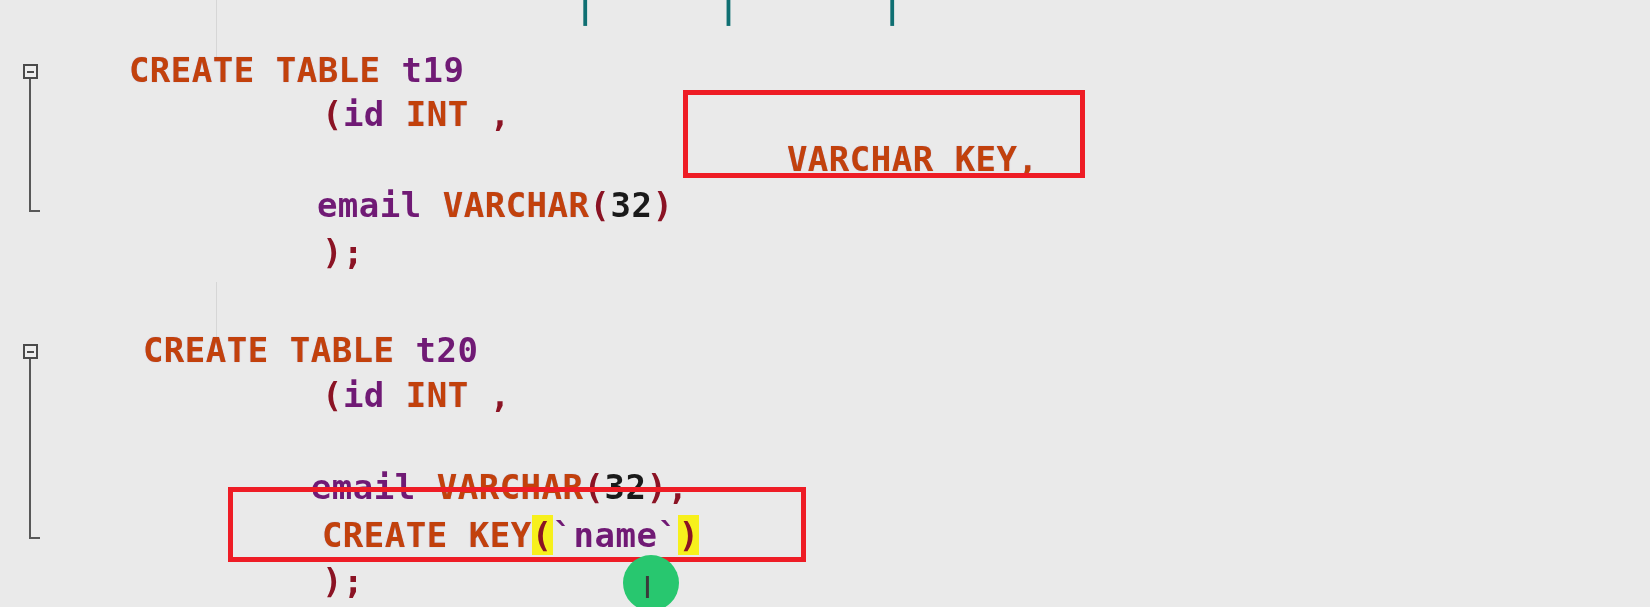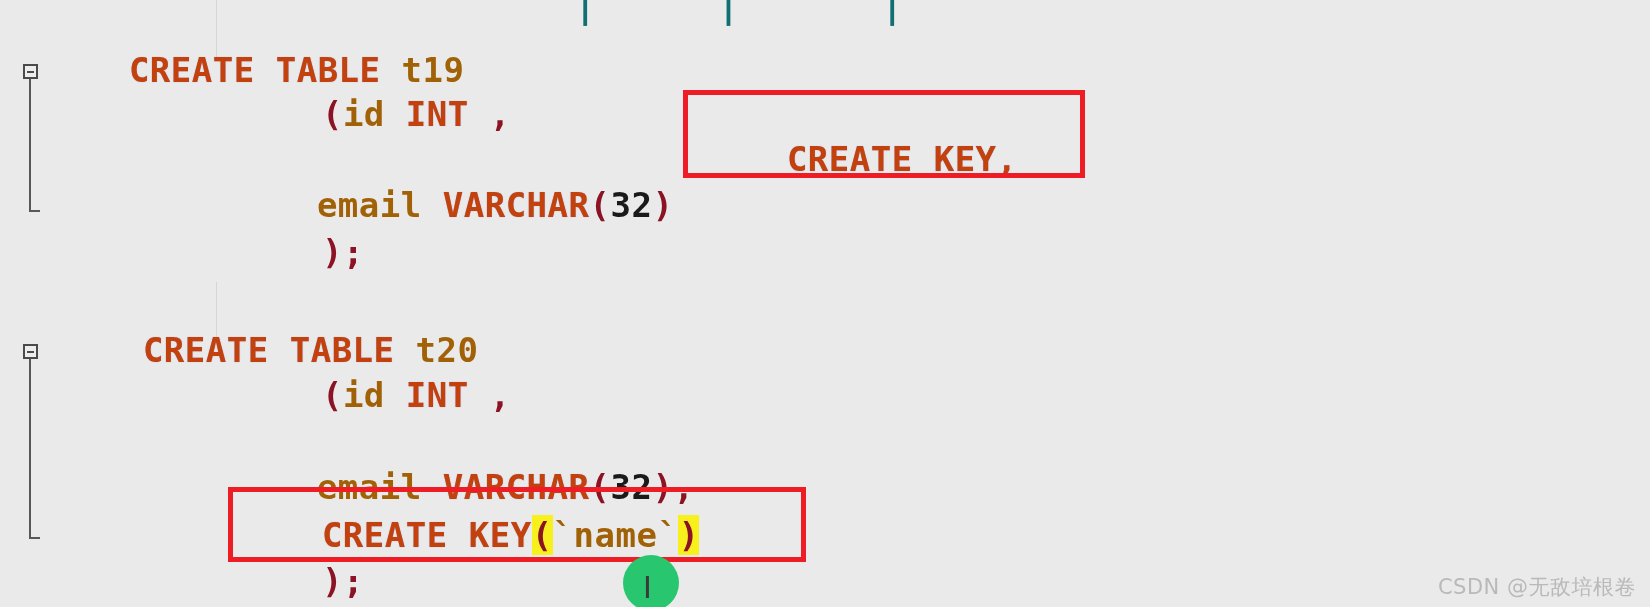--- a/index.html
+++ b/index.html
@@ -85,21 +85,21 @@
     white-space: pre;
     letter-spacing: 0.5px;
     color: #141414;
   }
   .kw {
     color: #c2410c;
     font-weight: bold;
     text-shadow: 0 0 1px rgba(90,79,214,0.45);
   }
   .id {
-    color: #a16207;
+    color: #701a75;
     font-weight: bold;
   }
   .punc {
     color: #8b1324;
     font-weight: bold;
   }
   .num {
     color: #1a1a1a;
     font-weight: bold;
   }
@@ -164,21 +164,21 @@
   <div class="code-line" style="top:4px; left:45px;">
     <span class="kw">CREATE</span><span> </span><span class="kw">TABLE</span><span> </span><span class="id">t19</span>
   </div>
 
   <div class="code-line" style="top:48px; left:238px;">
     <span class="punc">(</span><span class="id">id</span><span> </span><span class="kw">INT</span><span> </span><span class="punc">,</span>
   </div>
 
 
   <div class="code-line" style="top:93px; left:703px;">
-    <span class="kw">CREATE KEY,</span>
+    <span class="kw">VARCHAR KEY,</span>
   </div>
 
   <div class="code-line" style="top:139px; left:233px;text-align:right;">
     <span class="id">email</span><span> </span><span class="kw">VARCHAR</span><span class="punc">(</span><span class="num">32</span><span class="punc">)</span>
   </div>
 
   <div class="code-line" style="top:186px; left:238px;">
     <span class="punc">)</span><span class="punc">;</span>
   </div>
 
@@ -194,32 +194,31 @@
 
   <div class="code-line" style="top:284px; left:59px;">
     <span class="kw">CREATE</span><span> </span><span class="kw">TABLE</span><span> </span><span class="id">t20</span>
   </div>
 
   <div class="code-line" style="top:329px; left:238px;">
     <span class="punc">(</span><span class="id">id</span><span> </span><span class="kw">INT</span><span> </span><span class="punc">,</span>
   </div>
 
 
-  <div class="code-line" style="top:421px; left:233px;">
+  <div class="code-line" style="top:421px; left:227px;">
     <span class="id">email</span><span> </span><span class="kw">VARCHAR</span><span class="punc">(</span><span class="num">32</span><span class="punc">)</span><span class="punc">,</span>
   </div>
 
   <div class="code-line" style="top:469px; left:238px;">
     <span class="kw">CREATE</span><span> </span><span class="kw">KEY</span><span class="hl-brace">(</span><span class="id">`name`</span><span class="hl-brace">)</span>
   </div>
 
   <div class="code-line" style="top:515px; left:238px;">
     <span class="punc">)</span><span class="punc">;</span>
   </div>
 
   <div class="anno-box" style="left:228px; top:487px; width:578px; height:75px;"></div>
 
   <div class="cursor-blob" style="left:623px; top:555px;"></div>
   <div class="cursor-beam" style="left:643px; top:573px;">I</div>
 
-  <div class="watermark">CSDN @无敌培根卷</div>
 
 </div>
 
 </body></html>

